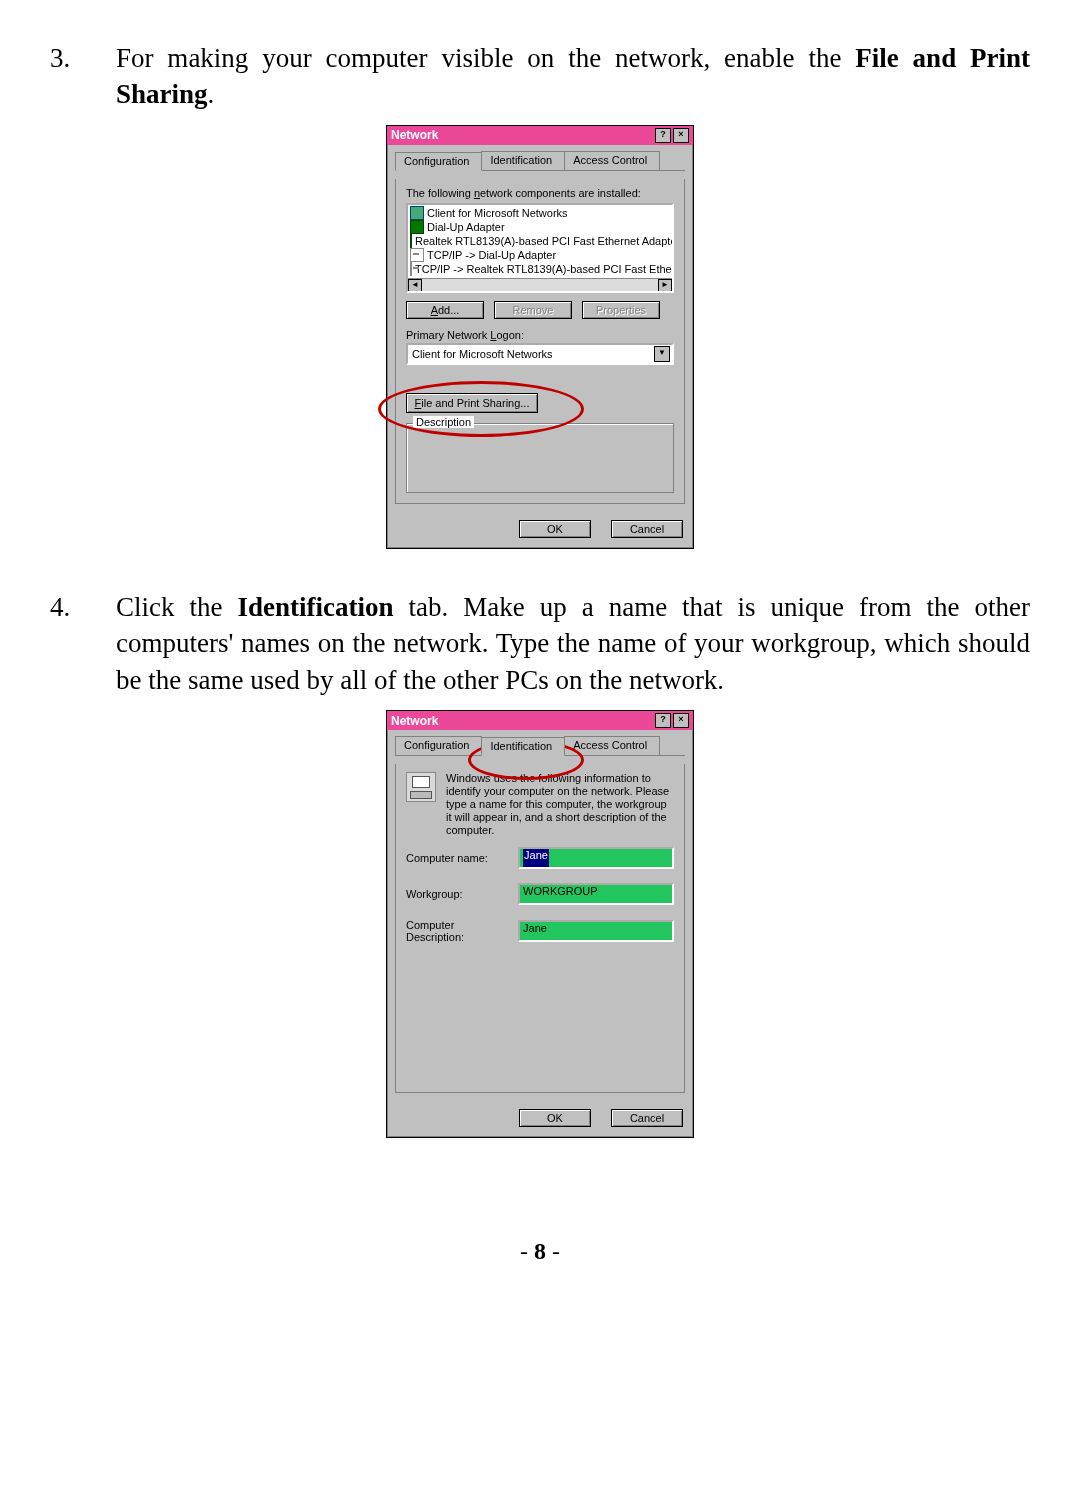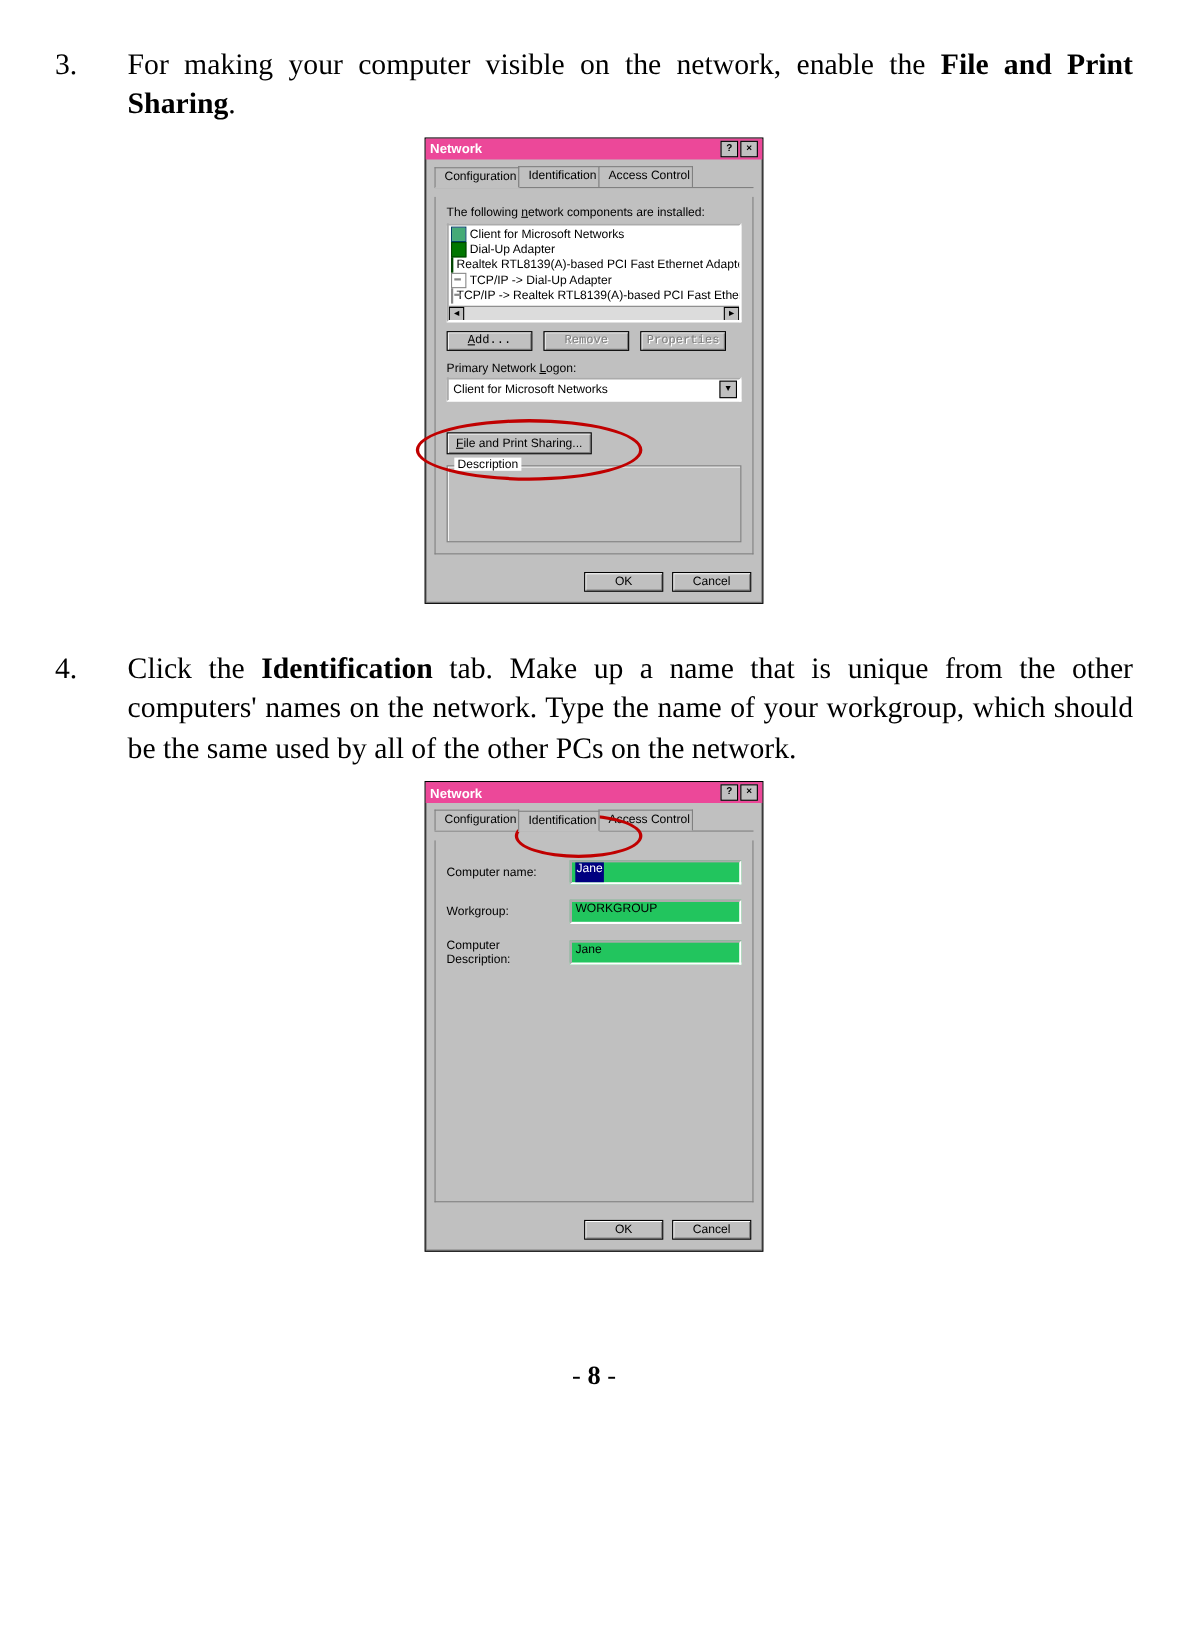--- a/index.html
+++ b/index.html
@@ -59,21 +59,21 @@
     background: #c0c0c0;
     border: 1px solid #000;
     font-size: 9px; line-height: 11px; text-align: center;
     color:#000;
   }
   .dlg-inner {
     padding: 6px 8px 8px 8px;
   }
   .tabs { display: flex; border-bottom: 1px solid #808080; margin-bottom: 8px; }
   .tab {
-    padding: 2px 2px 3px 8px;
+    padding: 2px 12px 3px 8px;
     border: 1px solid #808080;
     border-bottom: none;
     background: #c0c0c0;
     margin-right: -1px;
     position: relative;
   }
   .tab.active {
     background: #c0c0c0;
     top: 1px;
     border-bottom: 1px solid #c0c0c0;
@@ -100,21 +100,21 @@
   .ic-mon { background: linear-gradient(#4a7,#4a7); border:1px solid #046; }
   .ic-card { background: #070; border:1px solid #040; }
   .ic-proto { background:#fff; border:1px solid #888; position:relative;}
   .ic-proto::after{content:"";position:absolute;left:2px;top:4px;width:6px;height:2px;background:#888;}
   .scroll-h {
     position:absolute; left:0; right:0; bottom:0; height:12px;
     background:#dcdcdc; border-top:1px solid #888;
     display:flex; justify-content:space-between;
   }
   .scroll-h .arr{ width:12px;height:11px;background:#c0c0c0;border:1px solid #000;font-size:8px;text-align:center;line-height:9px;}
-  .btnrow { display:flex; gap:10px; margin-top:8px;font-family:Liberation Mono, monospace; }
+  .btnrow { display:flex; gap:10px; margin-top:8px; }
   .btn95 {
     background:#c0c0c0;
     border:1px solid #000;
     box-shadow: inset 1px 1px #fff, inset -1px -1px #808080;
     padding: 2px 0;
     font-size:11px;
     text-align:center;
   }
   .btn95.disabled { color:#808080; text-shadow:1px 1px #fff; }
   .dropdown {
@@ -129,21 +129,21 @@
     padding: 6px 8px;
     margin-top:10px;
     position:relative;
     height:56px;
   }
   .groupbox .glabel {
     position:absolute; top:-8px; left:6px;
     background:#ffffff; padding:0 3px; font-size:11px;
   }
   .dlg-footer {
-    display:flex; justify-content:flex-end; gap:8px;
+    display:flex; justify-content:flex-end; gap:20px;
     padding: 8px 10px 10px 0;
   }
   .dlg-footer .btn95 { width:70px; }
 
   .oval {
     position:absolute;
     border: 3px solid #c00000;
     border-radius: 50%;
     pointer-events:none;
   }
@@ -275,20 +275,24 @@
         <span class="ctrl">×</span>
       </span>
     </div>
     <div class="dlg-inner">
       <div class="tabs">
         <div class="tab">Configuration</div>
         <div class="tab active">Identification</div>
         <div class="tab">Access Control</div>
       </div>
       <div class="panel" style="min-height:310px">
+        <div style="display:flex; align-items:flex-start; margin-bottom:6px">
+          <div class="ident-icon"></div>
+          <div style="flex:1; font-size:11px; line-height:13px">Windows uses the following information to identify your computer on the network.  Please type a name for this computer, the workgroup it will appear in, and a short description of the computer.</div>
+        </div>
         <div class="field-row">
           <div class="flabel">Computer name:</div>
           <div class="input95" style="width:160px">
             <span class="sel">Jane</span>
           </div>
         </div>
         <div class="field-row">
           <div class="flabel">Workgroup:</div>
           <div class="input95" style="width:160px">
             <span>WORKGROUP</span>

